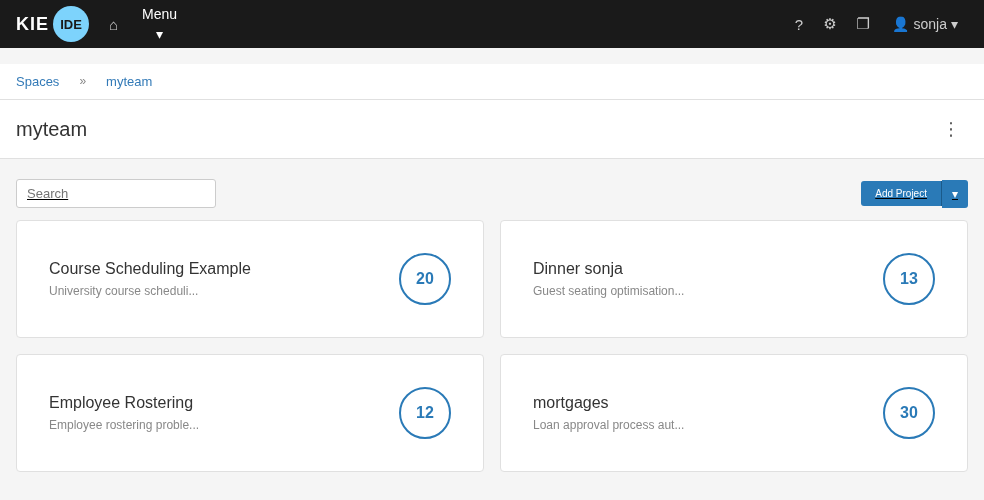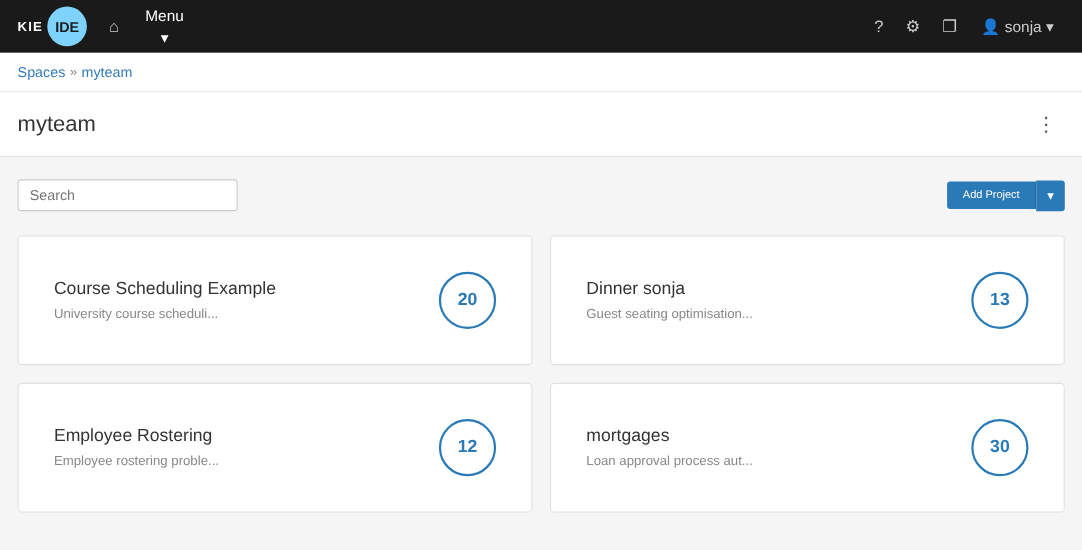--- a/index.html
+++ b/index.html
@@ -16,21 +16,21 @@
     }
     .navbar-brand {
       display: flex;
       align-items: center;
       gap: 4px;
       margin-right: 12px;
     }
     .kie-text {
       color: #fff;
       font-weight: bold;
-      font-size: 12px;
+      font-size: 18px;
       letter-spacing: 1px;
     }
     .ide-badge {
       background: #7dd3fc;
       color: #1a1a1a;
       font-weight: bold;
       font-size: 13px;
       border-radius: 50%;
       width: 36px;
       height: 36px;
@@ -79,22 +79,23 @@
       gap: 4px;
     }
 
     
     .breadcrumb-bar {
       background: #fff;
       padding: 10px 16px;
       border-bottom: 1px solid #e0e0e0;
       display: flex;
       align-items: flex-start;
-      gap: 4px;
+      gap: 20px;
       font-size: 13px;
+      margin-top: 16px;
     }
     .breadcrumb-link {
       color: #337ab7;
       cursor: pointer;
       text-decoration: none;
     }
     .breadcrumb-sep { color: #888; font-size: 12px; }
     .breadcrumb-current { color: #337ab7; cursor: pointer; }
 
     
@@ -126,21 +127,22 @@
       padding: 20px 16px;
       background: #f5f5f5;
       min-height: calc(500px - 100px);
     }
 
     
     .toolbar {
       display: flex;
       align-items: center;
       justify-content: space-between;
-      margin-bottom: 22px;
+      margin-bottom: 12px;
+      text-decoration: underline;
     }
     .search-input {
       border: 1px solid #ccc;
       border-radius: 3px;
       padding: 6px 10px;
       font-size: 13px;
       width: 200px;
       color: #555;
       outline: none;
       background: #fff;

